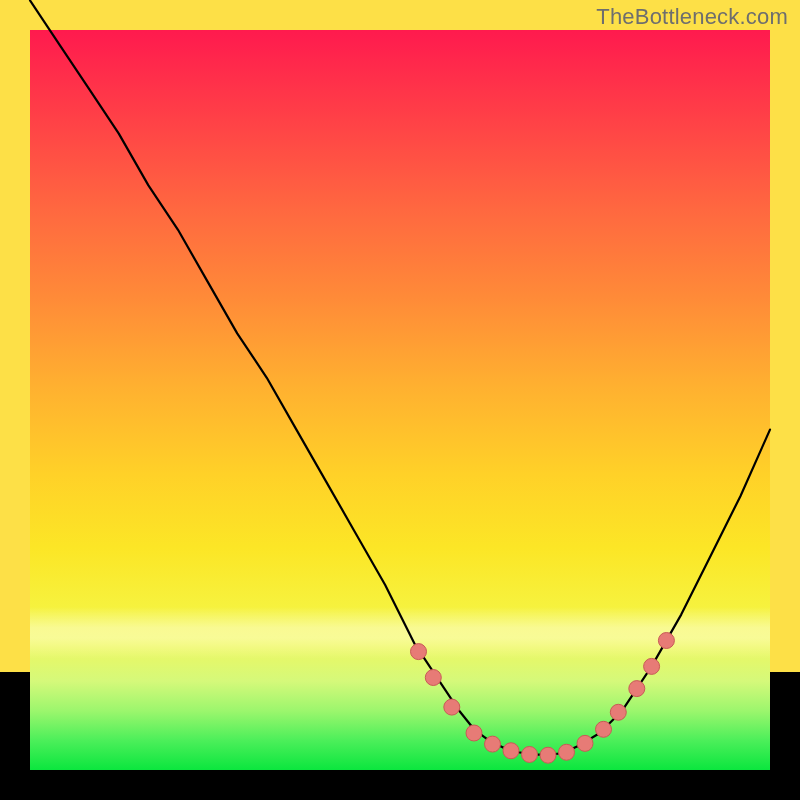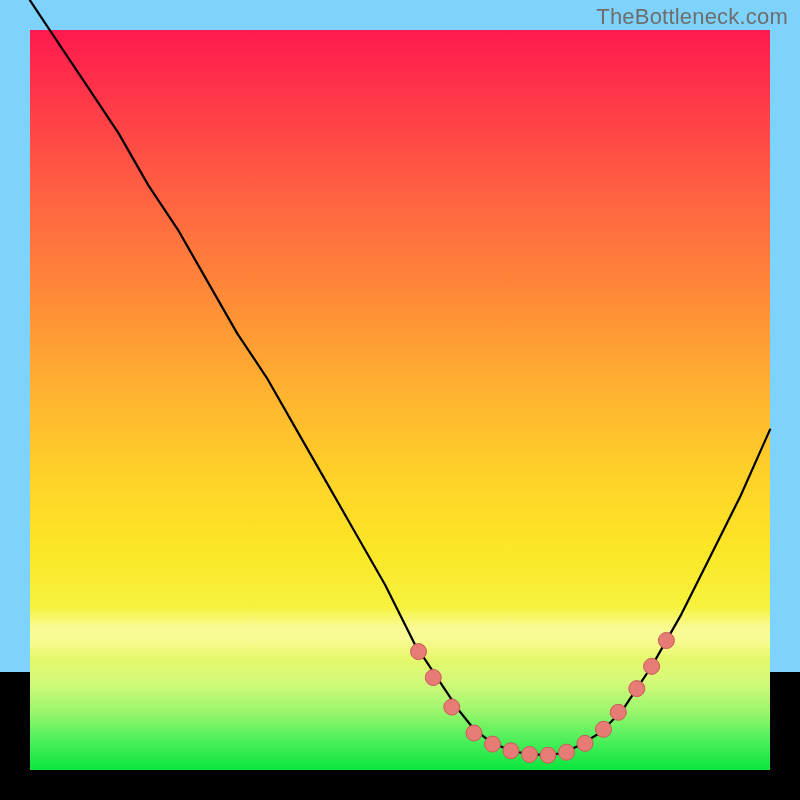--- a/index.html
+++ b/index.html
@@ -8,21 +8,21 @@
     width: 800px;
     height: 800px;
     background: #000;
     overflow: hidden;
     font-family: Arial, Helvetica, sans-serif;
   }
   .stage {
     position: relative;
     width: 800px;
     height: 672px;
-    background: #7dd3fc;
+    background: #fde047;
   }
   .plot-area {
     position: absolute;
     left: 30px;
     top: 30px;
     width: 740px;
     height: 740px;
     
     background: linear-gradient(to bottom,
       #ff1a4e 0%,

